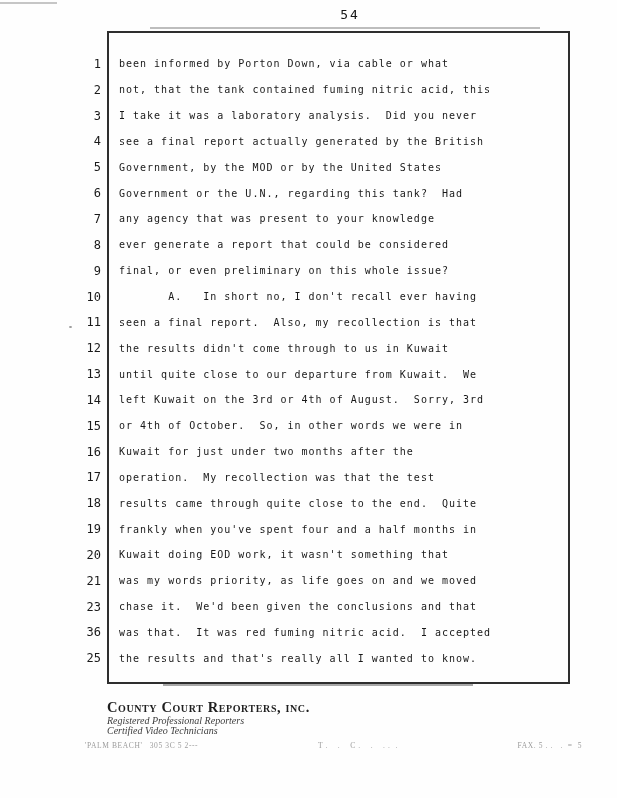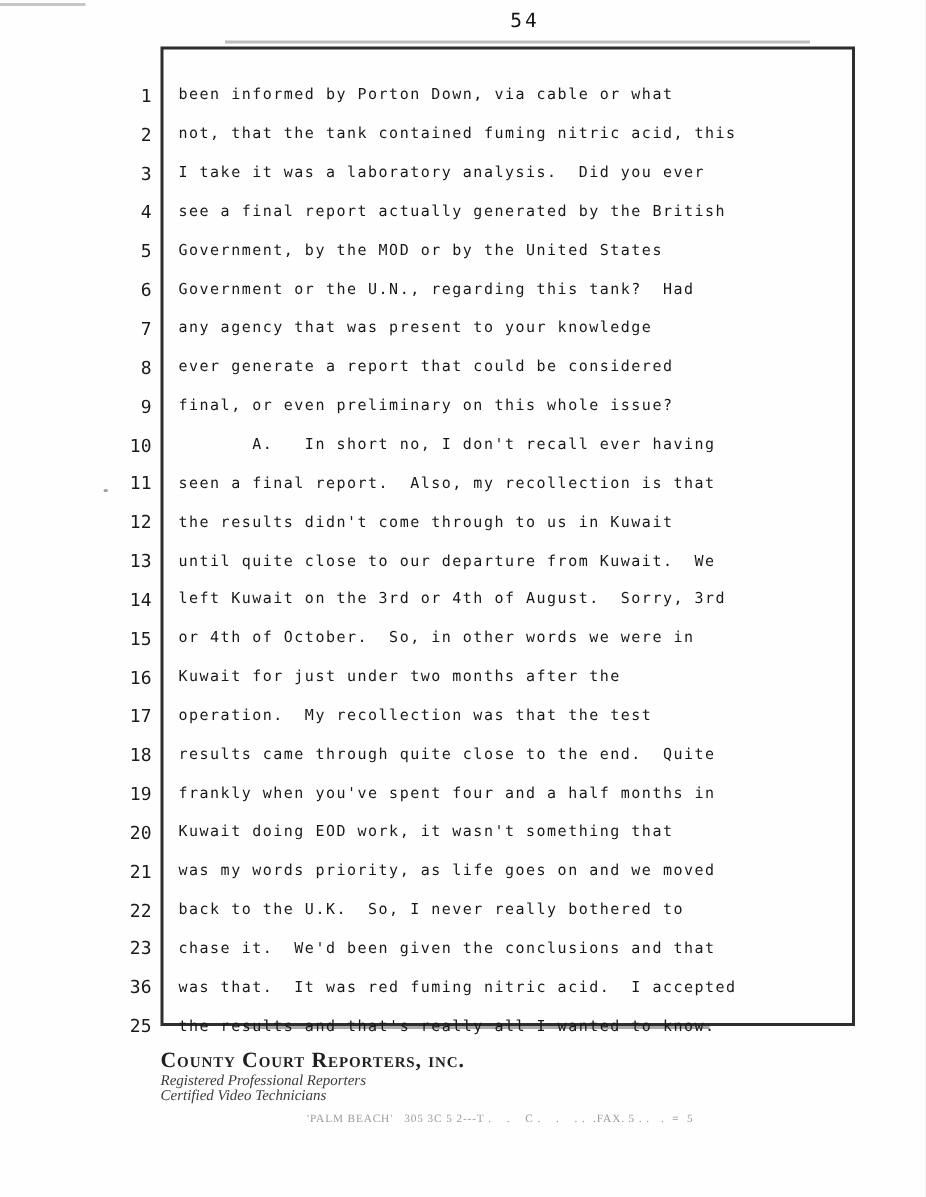--- a/index.html
+++ b/index.html
@@ -82,21 +82,21 @@
     color:#1f1f1f;
   }
   .tagline{
     font-style:italic;
     font-size:10px;
     line-height:10px;
     color:#3c3c3c;
   }
   .contact-line{
     position:absolute;left:85px;top:741px;width:497px;
-    display:flex;justify-content:center;
+    display:flex;justify-content:space-between;
     font-family:"Liberation Serif","DejaVu Serif",serif;
     font-size:7.5px;letter-spacing:0.6px;
     color:#8a8a8a;
     filter:blur(0.4px);
     opacity:0.85;
     white-space:pre;
     z-index:2;
   }
 </style>
 </head>
@@ -118,21 +118,21 @@
       <div class="t-row">
         <span class="lnum">1</span>
         <span class="ltext">been informed by Porton Down, via cable or what</span>
       </div>
       <div class="t-row">
         <span class="lnum">2</span>
         <span class="ltext">not, that the tank contained fuming nitric acid, this</span>
       </div>
       <div class="t-row">
         <span class="lnum">3</span>
-        <span class="ltext">I take it was a laboratory analysis.  Did you ever</span>
+        <span class="ltext">I take it was a laboratory analysis.  Did you never</span>
       </div>
       <div class="t-row">
         <span class="lnum">4</span>
         <span class="ltext">see a final report actually generated by the British</span>
       </div>
       <div class="t-row">
         <span class="lnum">5</span>
         <span class="ltext">Government, by the MOD or by the United States</span>
       </div>
       <div class="t-row">
@@ -191,24 +191,20 @@
         <span class="lnum">19</span>
         <span class="ltext">frankly when you've spent four and a half months in</span>
       </div>
       <div class="t-row">
         <span class="lnum">20</span>
         <span class="ltext">Kuwait doing EOD work, it wasn't something that</span>
       </div>
       <div class="t-row">
         <span class="lnum">21</span>
         <span class="ltext">was my words priority, as life goes on and we moved</span>
-      </div>
-      <div class="t-row">
-        <span class="lnum">22</span>
-        <span class="ltext">back to the U.K.  So, I never really bothered to</span>
       </div>
       <div class="t-row">
         <span class="lnum">23</span>
         <span class="ltext">chase it.  We'd been given the conclusions and that</span>
       </div>
       <div class="t-row">
         <span class="lnum">36</span>
         <span class="ltext">was that.  It was red fuming nitric acid.  I accepted</span>
       </div>
       <div class="t-row">

